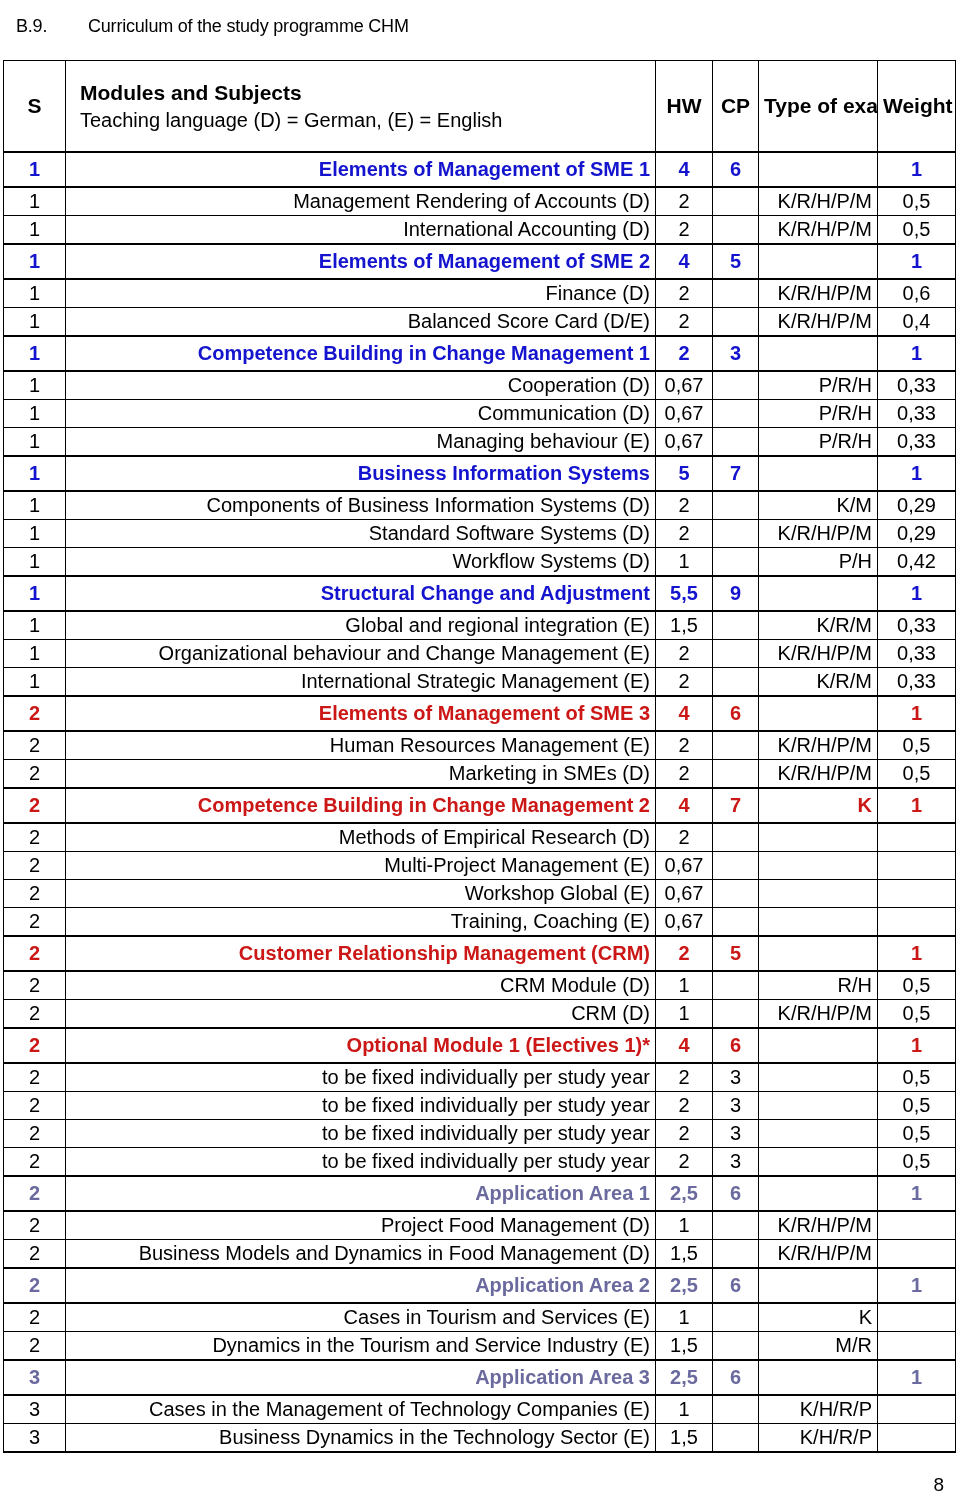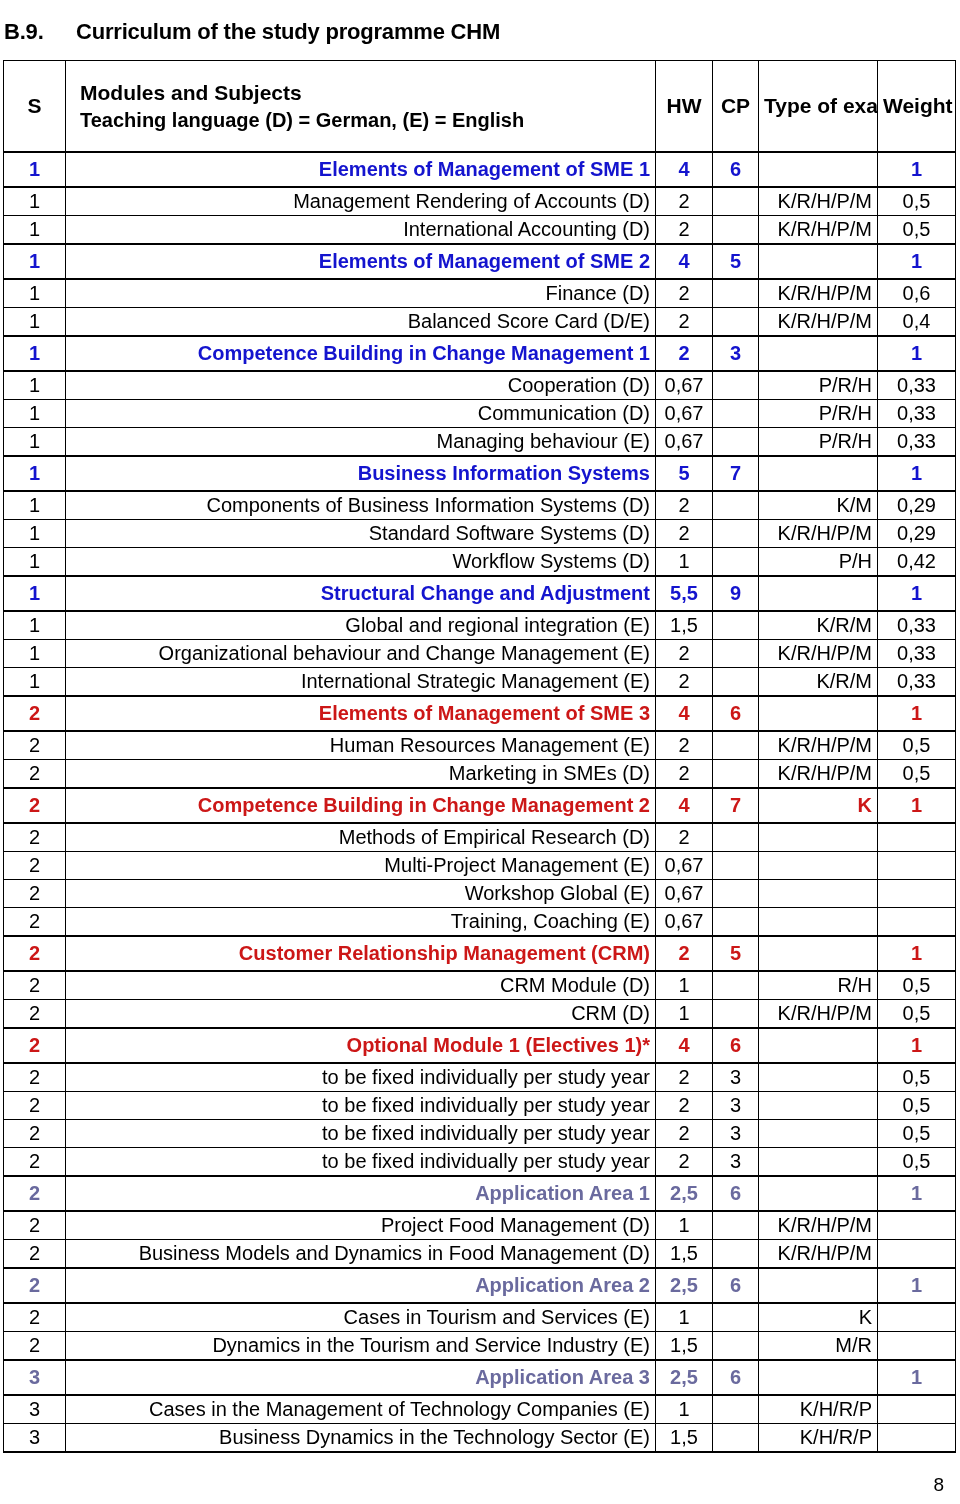--- a/index.html
+++ b/index.html
@@ -20,23 +20,23 @@
     position: relative;
     width: 960px;
     height: 1504px;
     box-sizing: border-box;
   }
 
   
   .doc-heading {
     position: absolute;
     top: 4px;
-    left: 4px;
-    font-size: 22px;
-    font-weight: bold;
+    left: 16px;
+    font-size: 18px;
+    font-weight: normal;
     letter-spacing: -0.2px;
     white-space: nowrap;
   }
   .doc-heading .num {
     display: inline-block;
     min-width: 72px;
   }
 
   
   .curriculum-wrap {
@@ -82,21 +82,21 @@
     margin-top: 8px;
   }
   thead th.h-sub .l1 {
     font-weight: bold;
     display: block;
     font-size: 21px;
     margin-bottom: 5px;
   }
   thead th.h-sub .l2 {
     display: block;
-    font-weight: bold;
+    font-weight: normal;
     font-size: 20px;
   }
 
   
   tbody tr.row-subject > td {
     height: 27px;
     font-size: 20px;
   }
   tbody tr.row-module > td {
     height: 33px;

